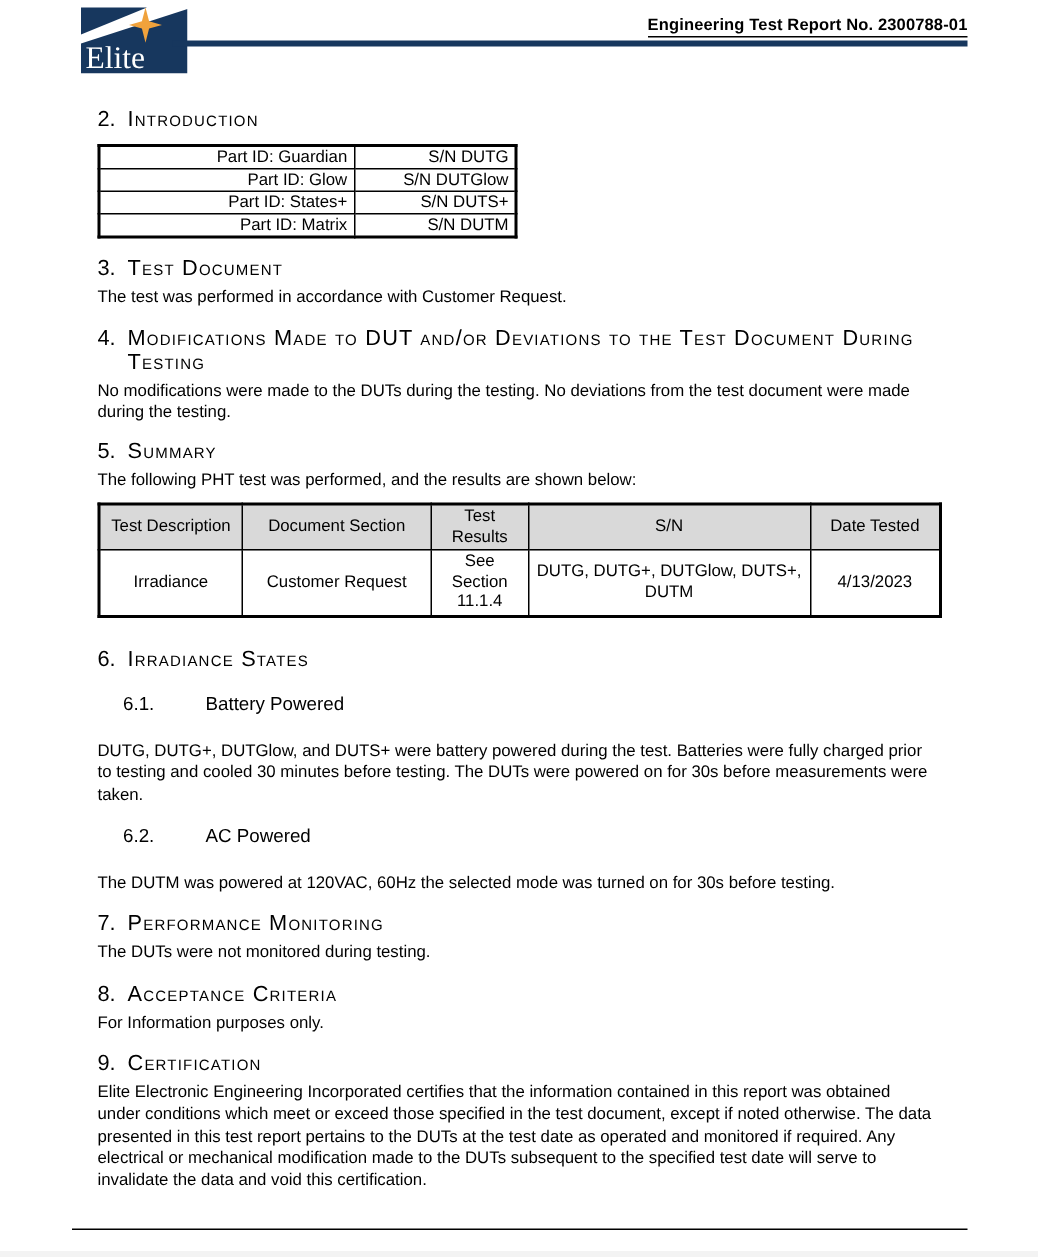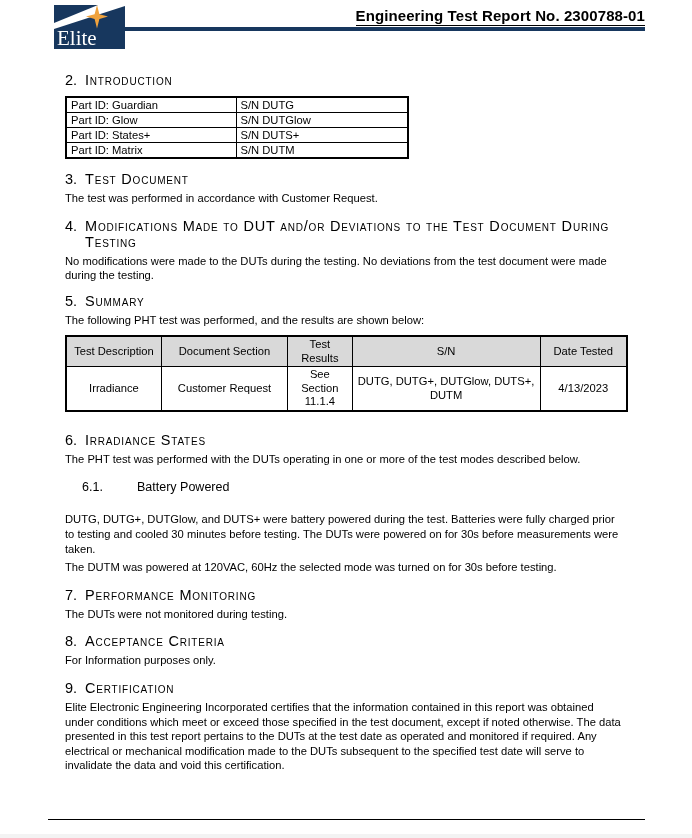--- a/index.html
+++ b/index.html
@@ -14,21 +14,21 @@
   }
   
   .header { position: relative; height: 50px; }
   .logo { position: absolute; left: 52px; top: 3px; width: 73px; height: 46px; }
   .header-right {
     position: absolute; left: 115px; right: 47px; top: 7px;
     text-align: right;
   }
   .report-title {
     display: inline-block;
-    font-size: 15px; font-weight: bold;
+    font-size: 11px; font-weight: bold;
     border-bottom: 1.5px solid #000;
     padding-bottom: 1px;
     letter-spacing: 0.1px;
   }
   .header-rule {
     position: absolute; left: 115px; right: 47px; top: 27px;
     height: 4px; background: #17375e;
   }
   
   .content { margin: 0 67px 0 65px; }
@@ -60,22 +60,23 @@
   .mt-h6 { margin-top: 20px; }
   .mt-h61 { margin-top: 14px; }
   .mt-h62 { margin-top: 12px; }
   .mt-h7 { margin-top: 12px; }
   .mt-h8 { margin-top: 12px; }
   .mt-h9 { margin-top: 12px; }
   
   table { border-collapse: collapse; }
   .dut-table {
     margin-top: 8px;
-    width: 344px;
+    width: 280px;
     border: 2px solid #000;
+    text-align: right;
   }
   .dut-table td {
     border: 1px solid #000;
     font-size: 11.2px;
     line-height: 13px;
     padding: 0.5px 4px;
   }
   .dut-table td.col-part { width: 170px; }
   .summary-table {
     margin-top: 8px;
@@ -194,28 +195,31 @@
           <td>DUTG, DUTG+, DUTGlow, DUTS+, DUTM</td>
           <td>4/13/2023</td>
         </tr>
       </tbody>
     </table>
 
     <div class="h-main mt-h6">
       <span class="num">6.</span>
       <span class="h-title">Irradiance States</span>
     </div>
-    <p class="body-text">The PHT test was performed with the DUTs operating in one or more of the test modes described below.</p>
 
     <div class="h-sub mt-h61">
       <span class="num">6.1.</span>
       <span class="h-title">Battery Powered</span>
     </div>
     <p class="body-text">DUTG, DUTG+, DUTGlow, and DUTS+ were battery powered during the test. Batteries were fully charged prior to testing and cooled 30 minutes before testing. The DUTs were powered on for 30s before measurements were taken.</p>
 
+    <div class="h-sub mt-h62">
+      <span class="num">6.2.</span>
+      <span class="h-title">AC Powered</span>
+    </div>
     <p class="body-text">The DUTM was powered at 120VAC, 60Hz the selected mode was turned on for 30s before testing.</p>
 
     <div class="h-main mt-h7">
       <span class="num">7.</span>
       <span class="h-title">Performance Monitoring</span>
     </div>
     <p class="body-text">The DUTs were not monitored during testing.</p>
 
     <div class="h-main mt-h8">
       <span class="num">8.</span>

